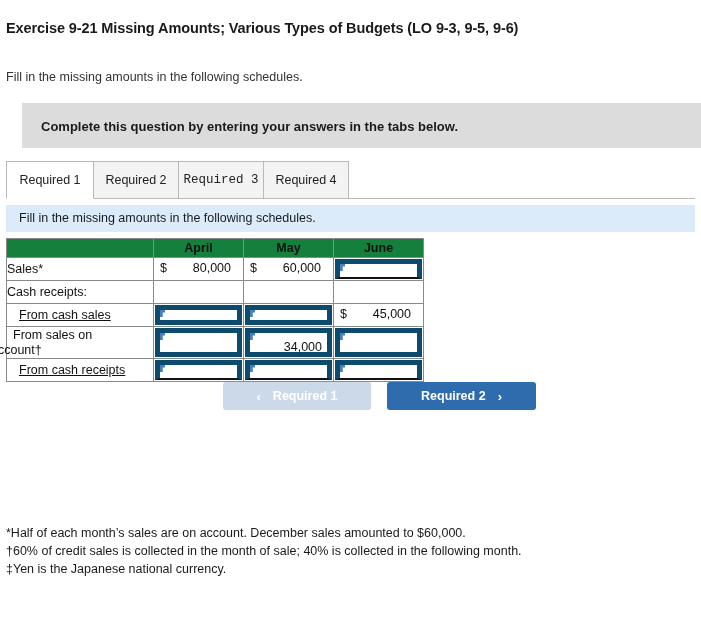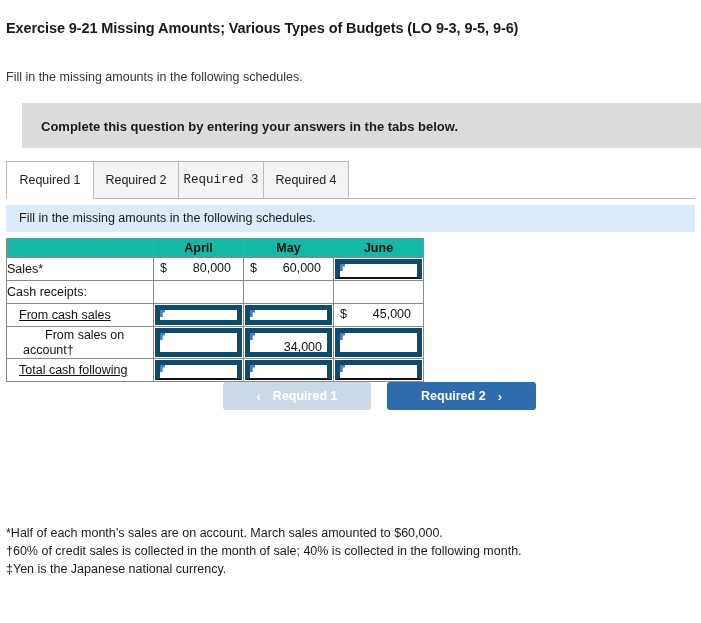--- a/index.html
+++ b/index.html
@@ -129,41 +129,41 @@
   .budget-table td, .budget-table th {
     border: 1px solid #8a8a8a;
     padding: 0;
     vertical-align: middle;
     box-sizing: border-box;
   }
   .col-label  { width: 147px; }
   .col-month  { width: 90px; }
 
   .budget-table th {
-    background: #14b8a6;
+    background: #15803d;
     height: 19px;
     font-size: 12.5px;
     font-weight: bold;
     color: #111111;
     text-align: center;
   }
 
   .lbl {
     height: 23px;
     padding-left: 5px;
     text-align: left;
     white-space: nowrap;
     color: #111111;
   }
   .lbl.indent { padding-left: 12px; text-decoration: underline; }
   .lbl.wrap {
     height: 32px;
     white-space: normal;
     line-height: 15px;
-    padding-left: 38px;
+    padding-left: 6px;
     text-indent: 0;
   }
   .lbl.wrap span.l2 {
     display: block;
     margin-left: -22px;
   }
 
   
   .val {
     height: 23px;
@@ -363,21 +363,21 @@
           </div>
         </td>
         <td class="incell tall">
           <div class="inbox">
             <span class="marker"></span>
             <span class="intext"></span>
           </div>
         </td>
       </tr>
       <tr>
-        <td class="lbl indent"><span>Total cash following</span></td>
+        <td class="lbl indent"><span>From cash receipts</span></td>
         <td class="incell rule-below">
           <div class="inbox">
             <span class="marker"></span>
             <span class="intext"></span>
           </div>
         </td>
         <td class="incell rule-below">
           <div class="inbox">
             <span class="marker"></span>
             <span class="intext"></span>
@@ -396,16 +396,16 @@
 <button class="nav-prev">
   <span class="chev">‹</span>
   <span>Required 1</span>
 </button>
 <button class="nav-next">
   <span>Required 2</span>
   <span class="chev">›</span>
 </button>
 
 <div class="footnotes" id="footnotes">
-    <div>*Half of each month’s sales are on account. March sales amounted to $60,000.</div>
+    <div>*Half of each month’s sales are on account. December sales amounted to $60,000.</div>
     <div>†60% of credit sales is collected in the month of sale; 40% is collected in the following month.</div>
     <div>‡Yen is the Japanese national currency.</div>
   </div>
 
 </body></html>

